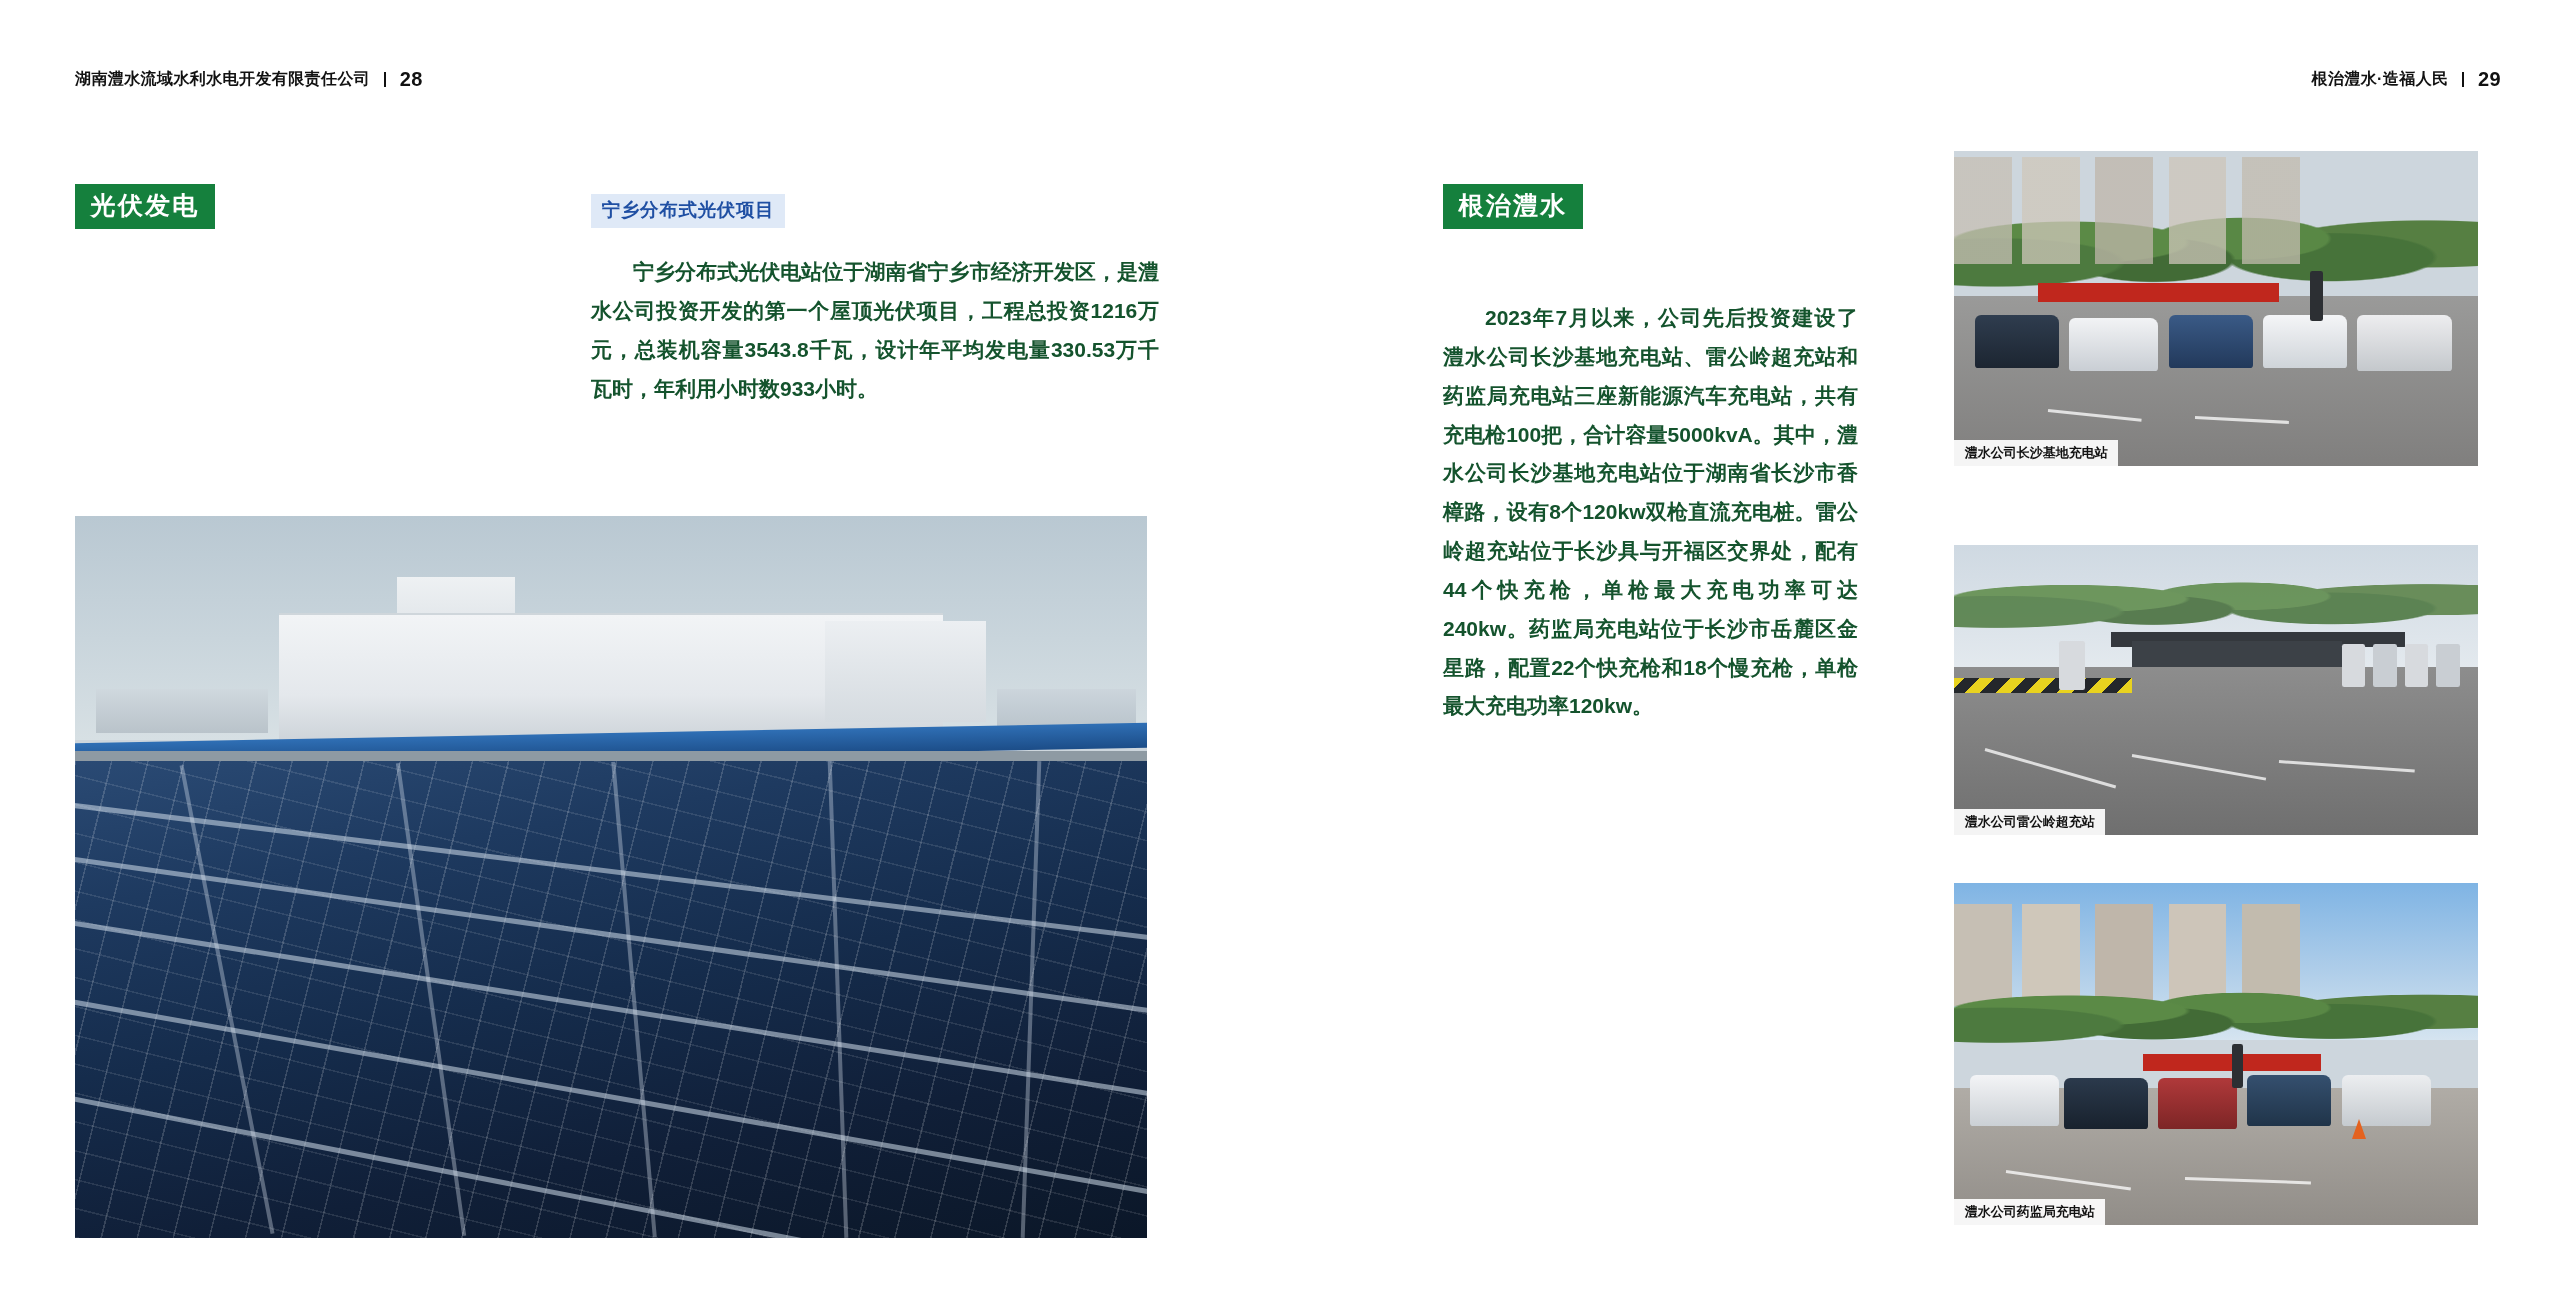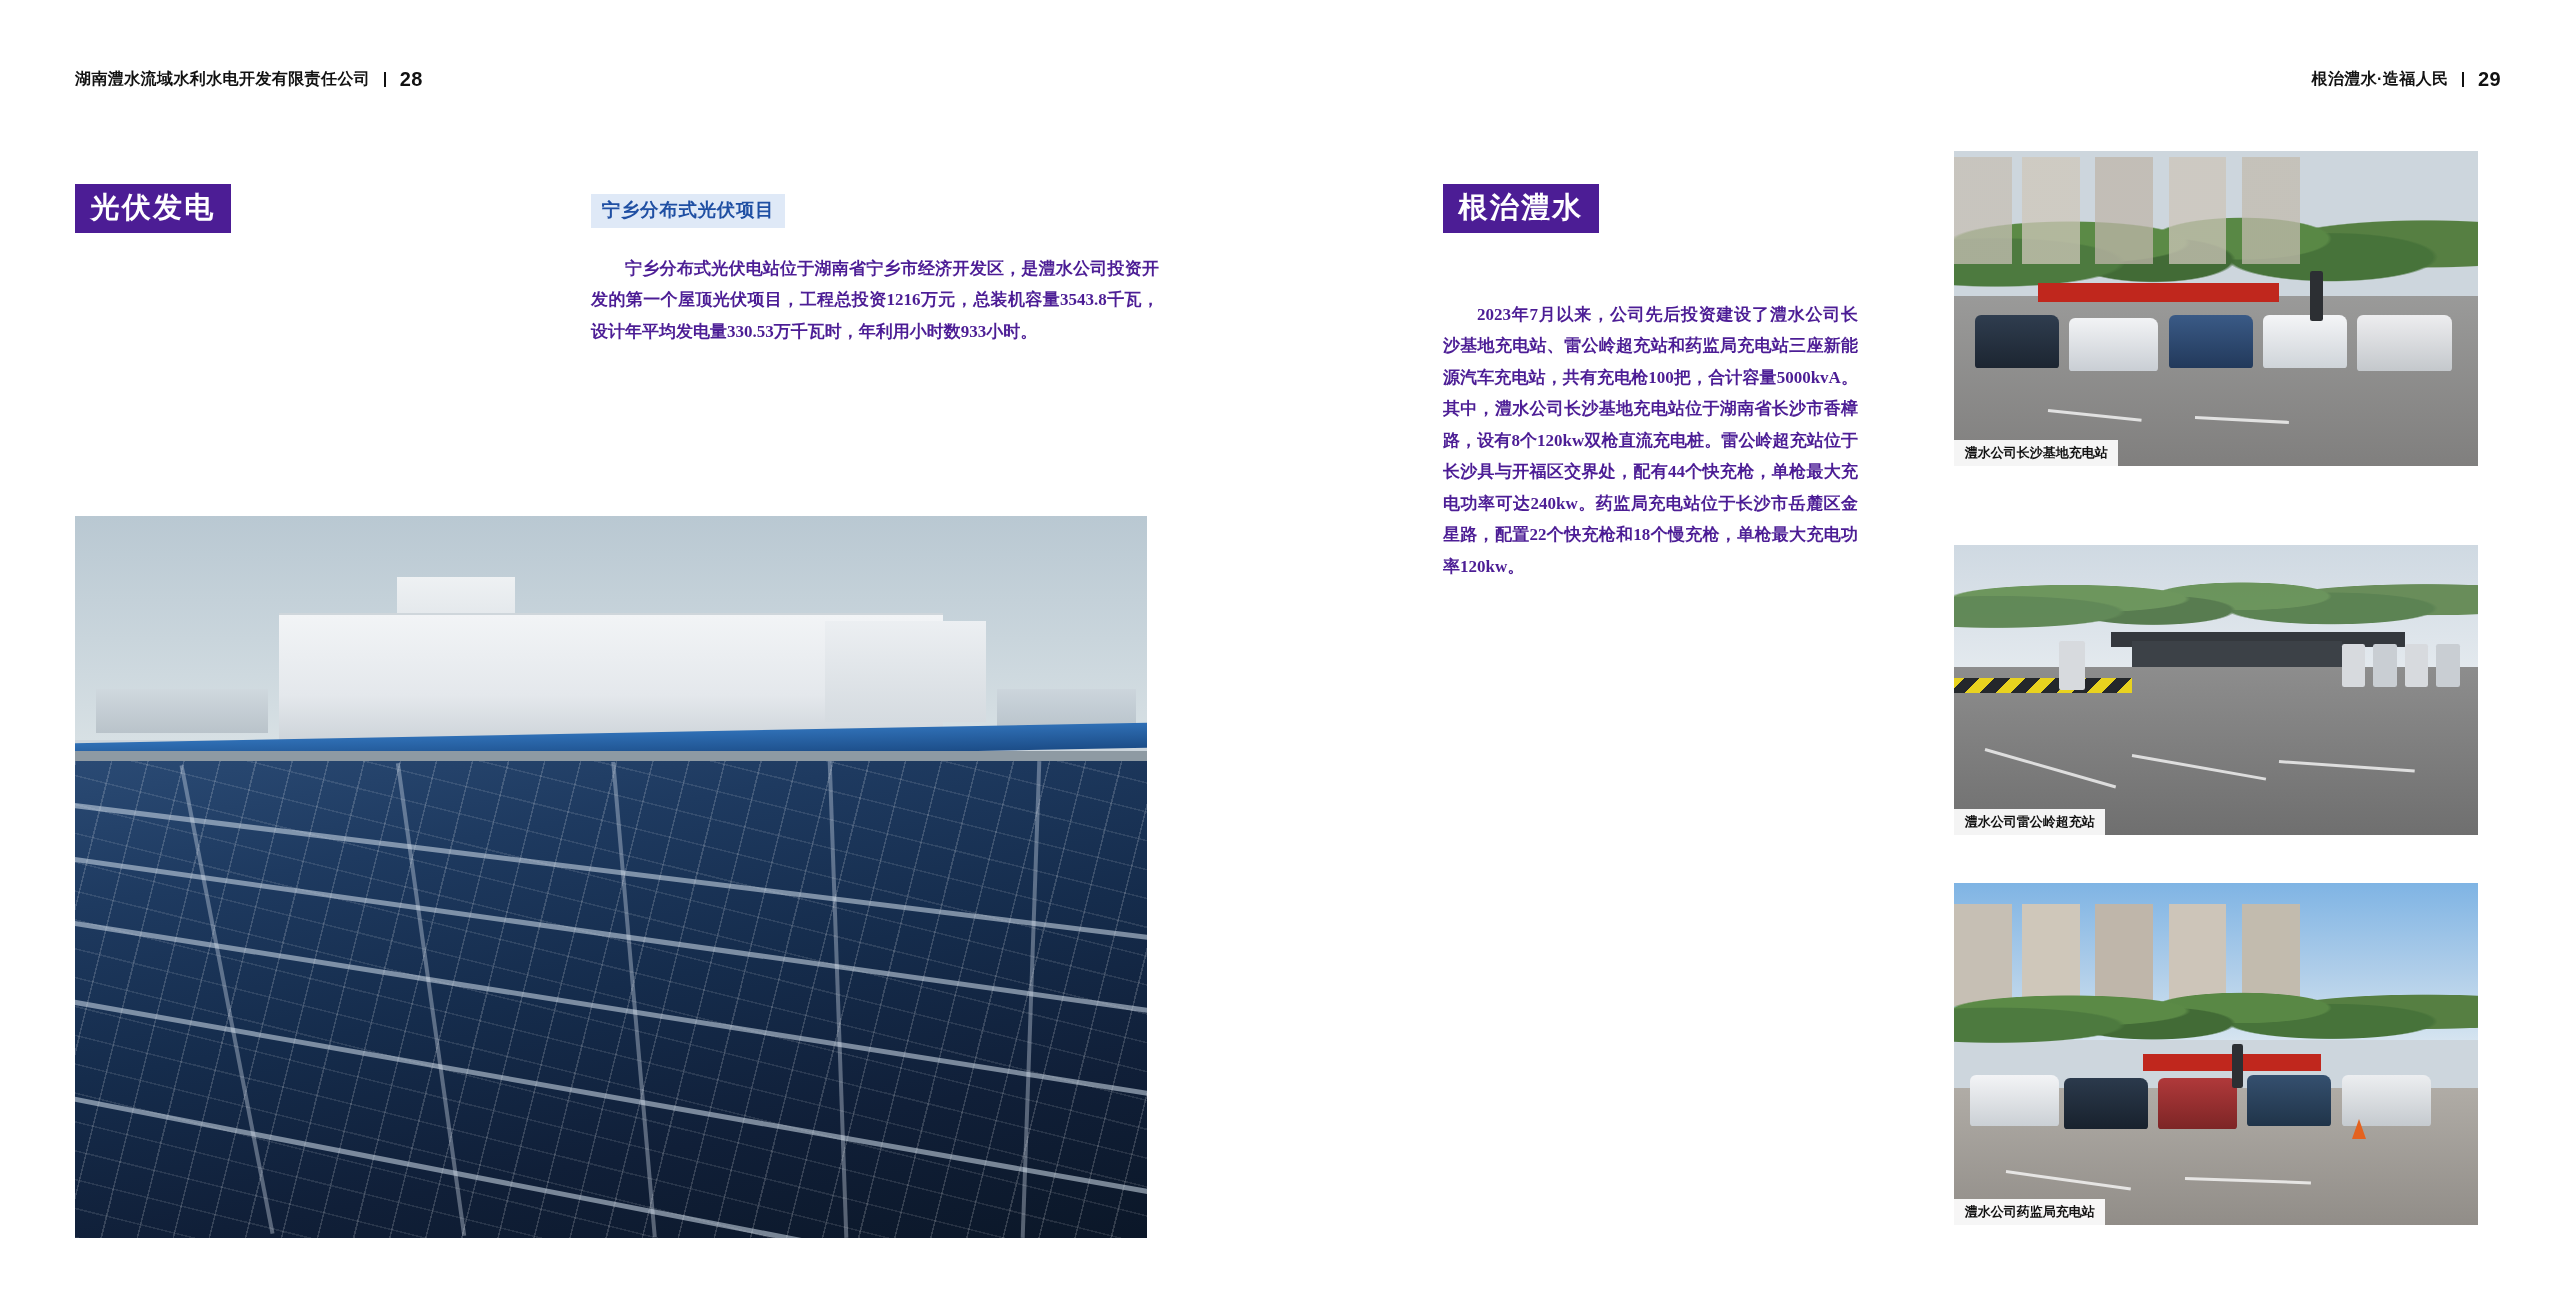--- a/index.html
+++ b/index.html
@@ -51,23 +51,23 @@
     background: #111;
   }
   .runhead .pageno {
     font-size: 20px;
     font-weight: 700;
   }
 
   
   .sect-tag {
     position: absolute;
-    background: #4c1d95;
+    background: #15803d;
     color: #fff;
-    font-size: 29px;
+    font-size: 25px;
     font-weight: 700;
     letter-spacing: 2.3px;
     padding: 9.2px 15.4px 10.7px 15.4px;
     line-height: 1;
     white-space: nowrap;
   }
   .sect-tag.left  { left: 75px;  top: 184px; }
   .sect-tag.right { left: 1443px; top: 184px; }
 
   
@@ -80,27 +80,26 @@
     letter-spacing: 0.8px;
     padding: 7px 10.7px 8.4px 10.7px;
     line-height: 1;
     white-space: nowrap;
   }
   .sub-tag.left { left: 591px; top: 194px; }
 
   
   .body-col {
     position: absolute;
-    font-size: 17px;
+    font-size: 21px;
     line-height: 1.85;
     text-align: justify;
     text-justify: inter-ideograph;
-    color: #4c1d95;
+    color: #14532d;
     font-weight: 600;
-    font-family: Liberation Serif, serif;
   }
   .body-col p { margin: 0; text-indent: 2em; }
   .body-left  { left: 591px; top: 253px; width: 568px; }
   .body-right { left: 1443px; top: 299px; width: 415px; }
 
   
   .photo {
     position: absolute;
     overflow: hidden;
     background: #cdd6dd;

